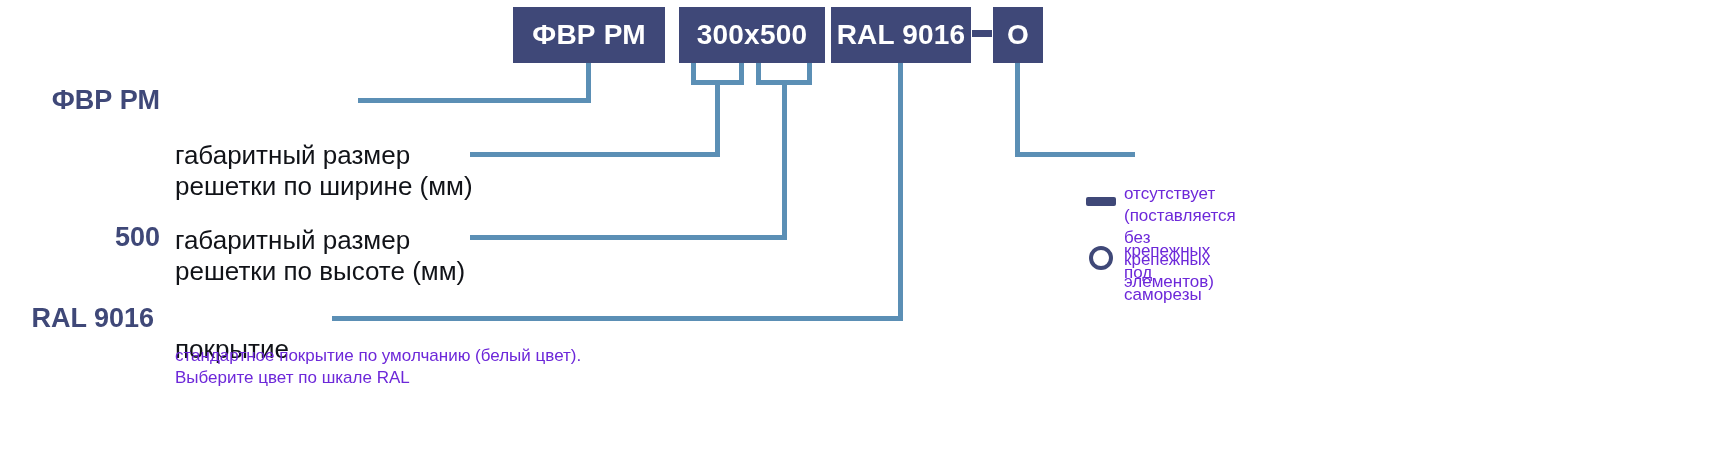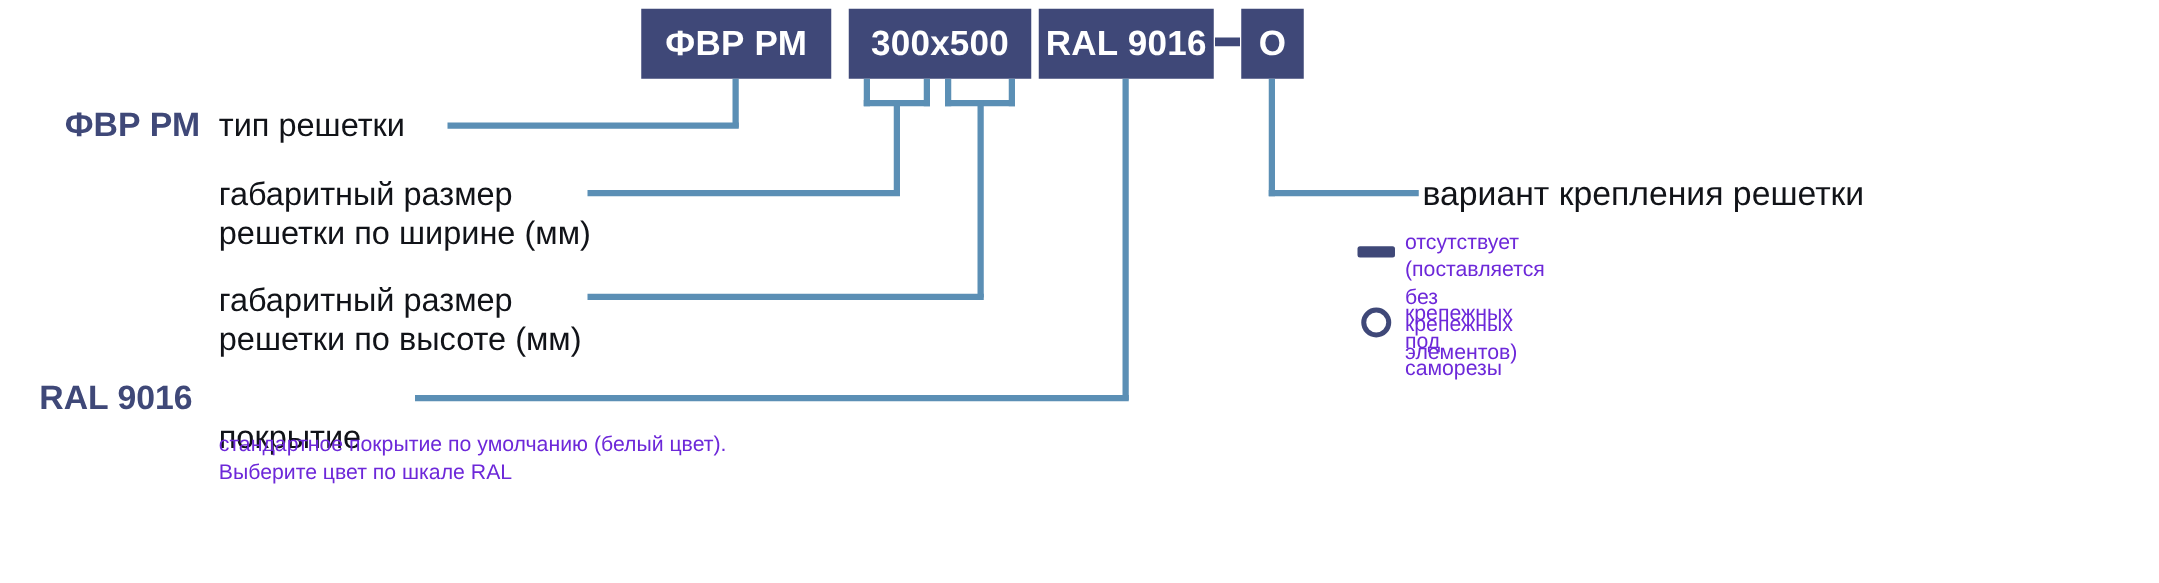--- a/index.html
+++ b/index.html
@@ -117,33 +117,32 @@
   <div class="ln" style="left:782px; top:80px; width:5px;  height:158px;"></div>
   <div class="ln" style="left:470px; top:235px;width:317px;height:5px;"></div>
 
   <div class="ln" style="left:898px; top:63px; width:5px;  height:257px;"></div>
   <div class="ln" style="left:332px; top:316px;width:571px;height:5px;"></div>
 
   <div class="ln" style="left:1015px; top:63px;  width:5px;  height:94px;"></div>
   <div class="ln" style="left:1015px; top:152px; width:120px;height:5px;"></div>
 
   <div class="key-label" id="key-type">ФВР РМ</div>
+  <div class="key-label" id="key-h">500</div>
   <div class="key-label" id="key-ral">RAL 9016</div>
 
-  <div class="desc" id="desc-type">тип решетки</div>
   <div class="desc" id="desc-w">габаритный размер
 решетки по ширине (мм)</div>
   <div class="desc" id="desc-h">габаритный размер
 решетки по высоте (мм)</div>
   <div class="desc" id="desc-ral">покрытие</div>
 
   <div class="fineprint">стандартное покрытие по умолчанию (белый цвет).
 Выберите цвет по шкале RAL</div>
 
-  <div id="mount-title">вариант крепления решетки</div>
 
   <div class="legend-row" id="legend-row-0">
     <span class="legend-marker">
         <span class="marker-dash"></span>
       </span>
     <span class="legend-text">отсутствует (поставляется без
 крепежных элементов)</span>
   </div>
 
   <div class="legend-row" id="legend-row-1">

